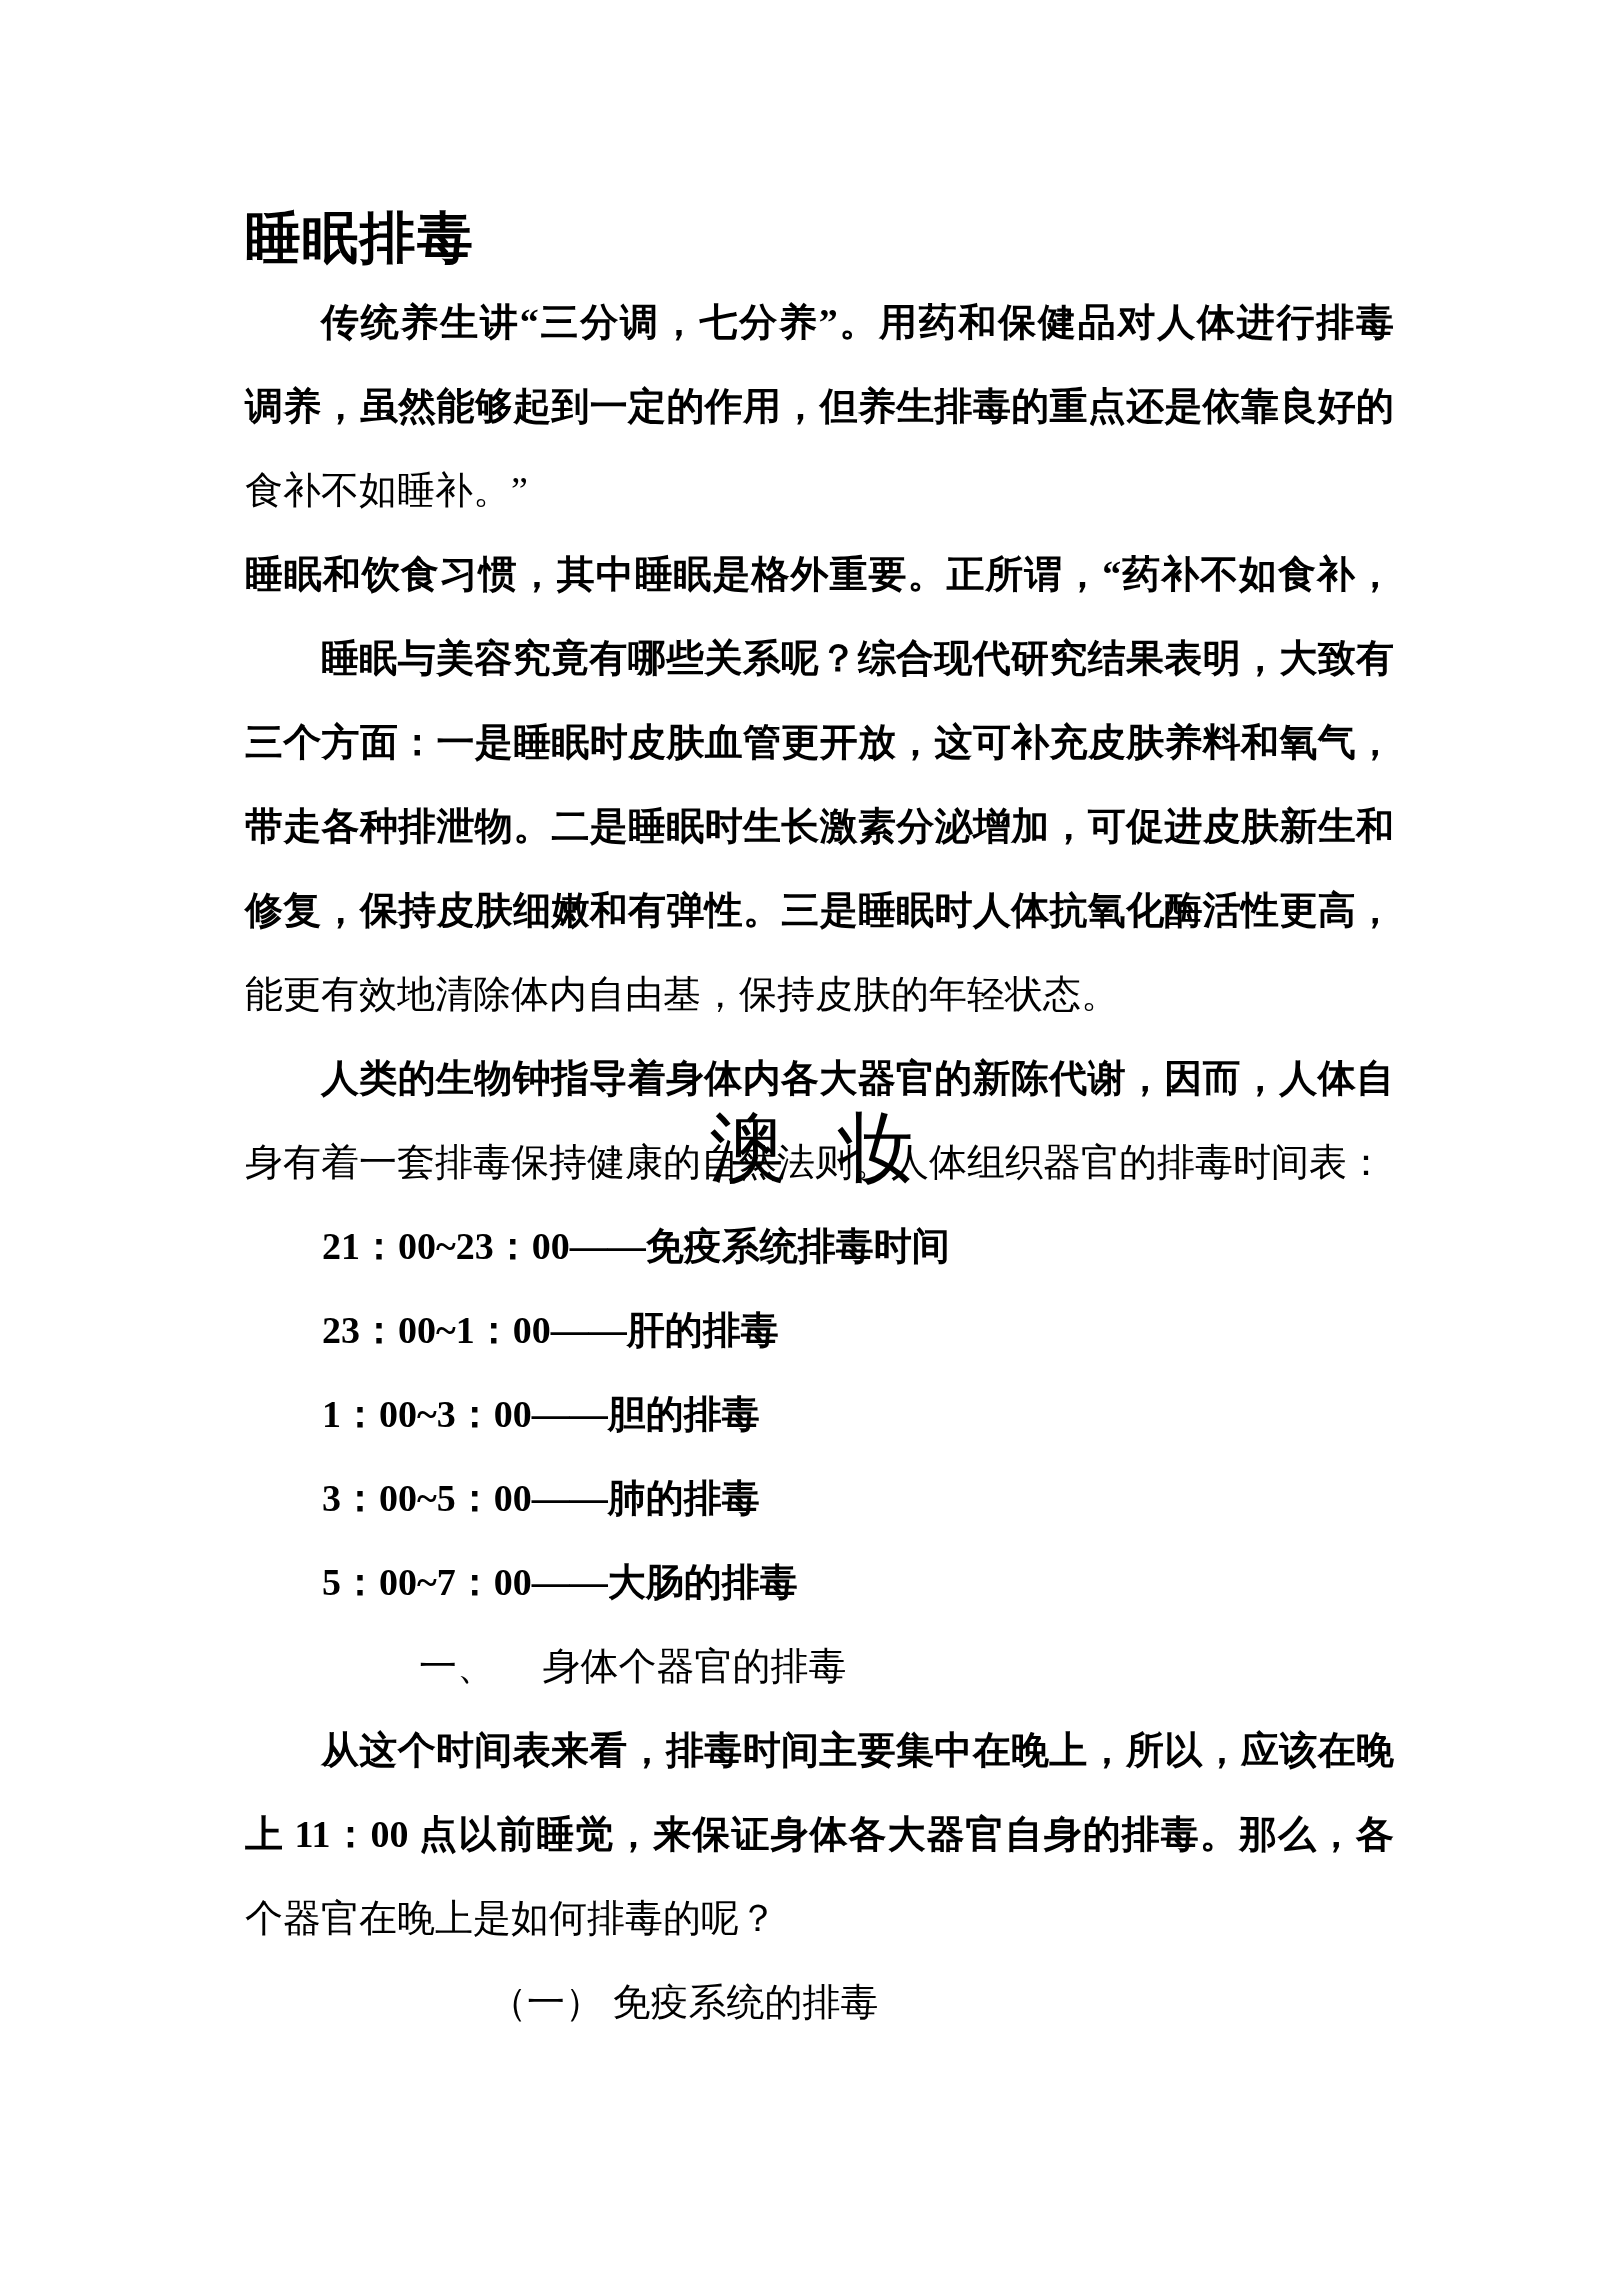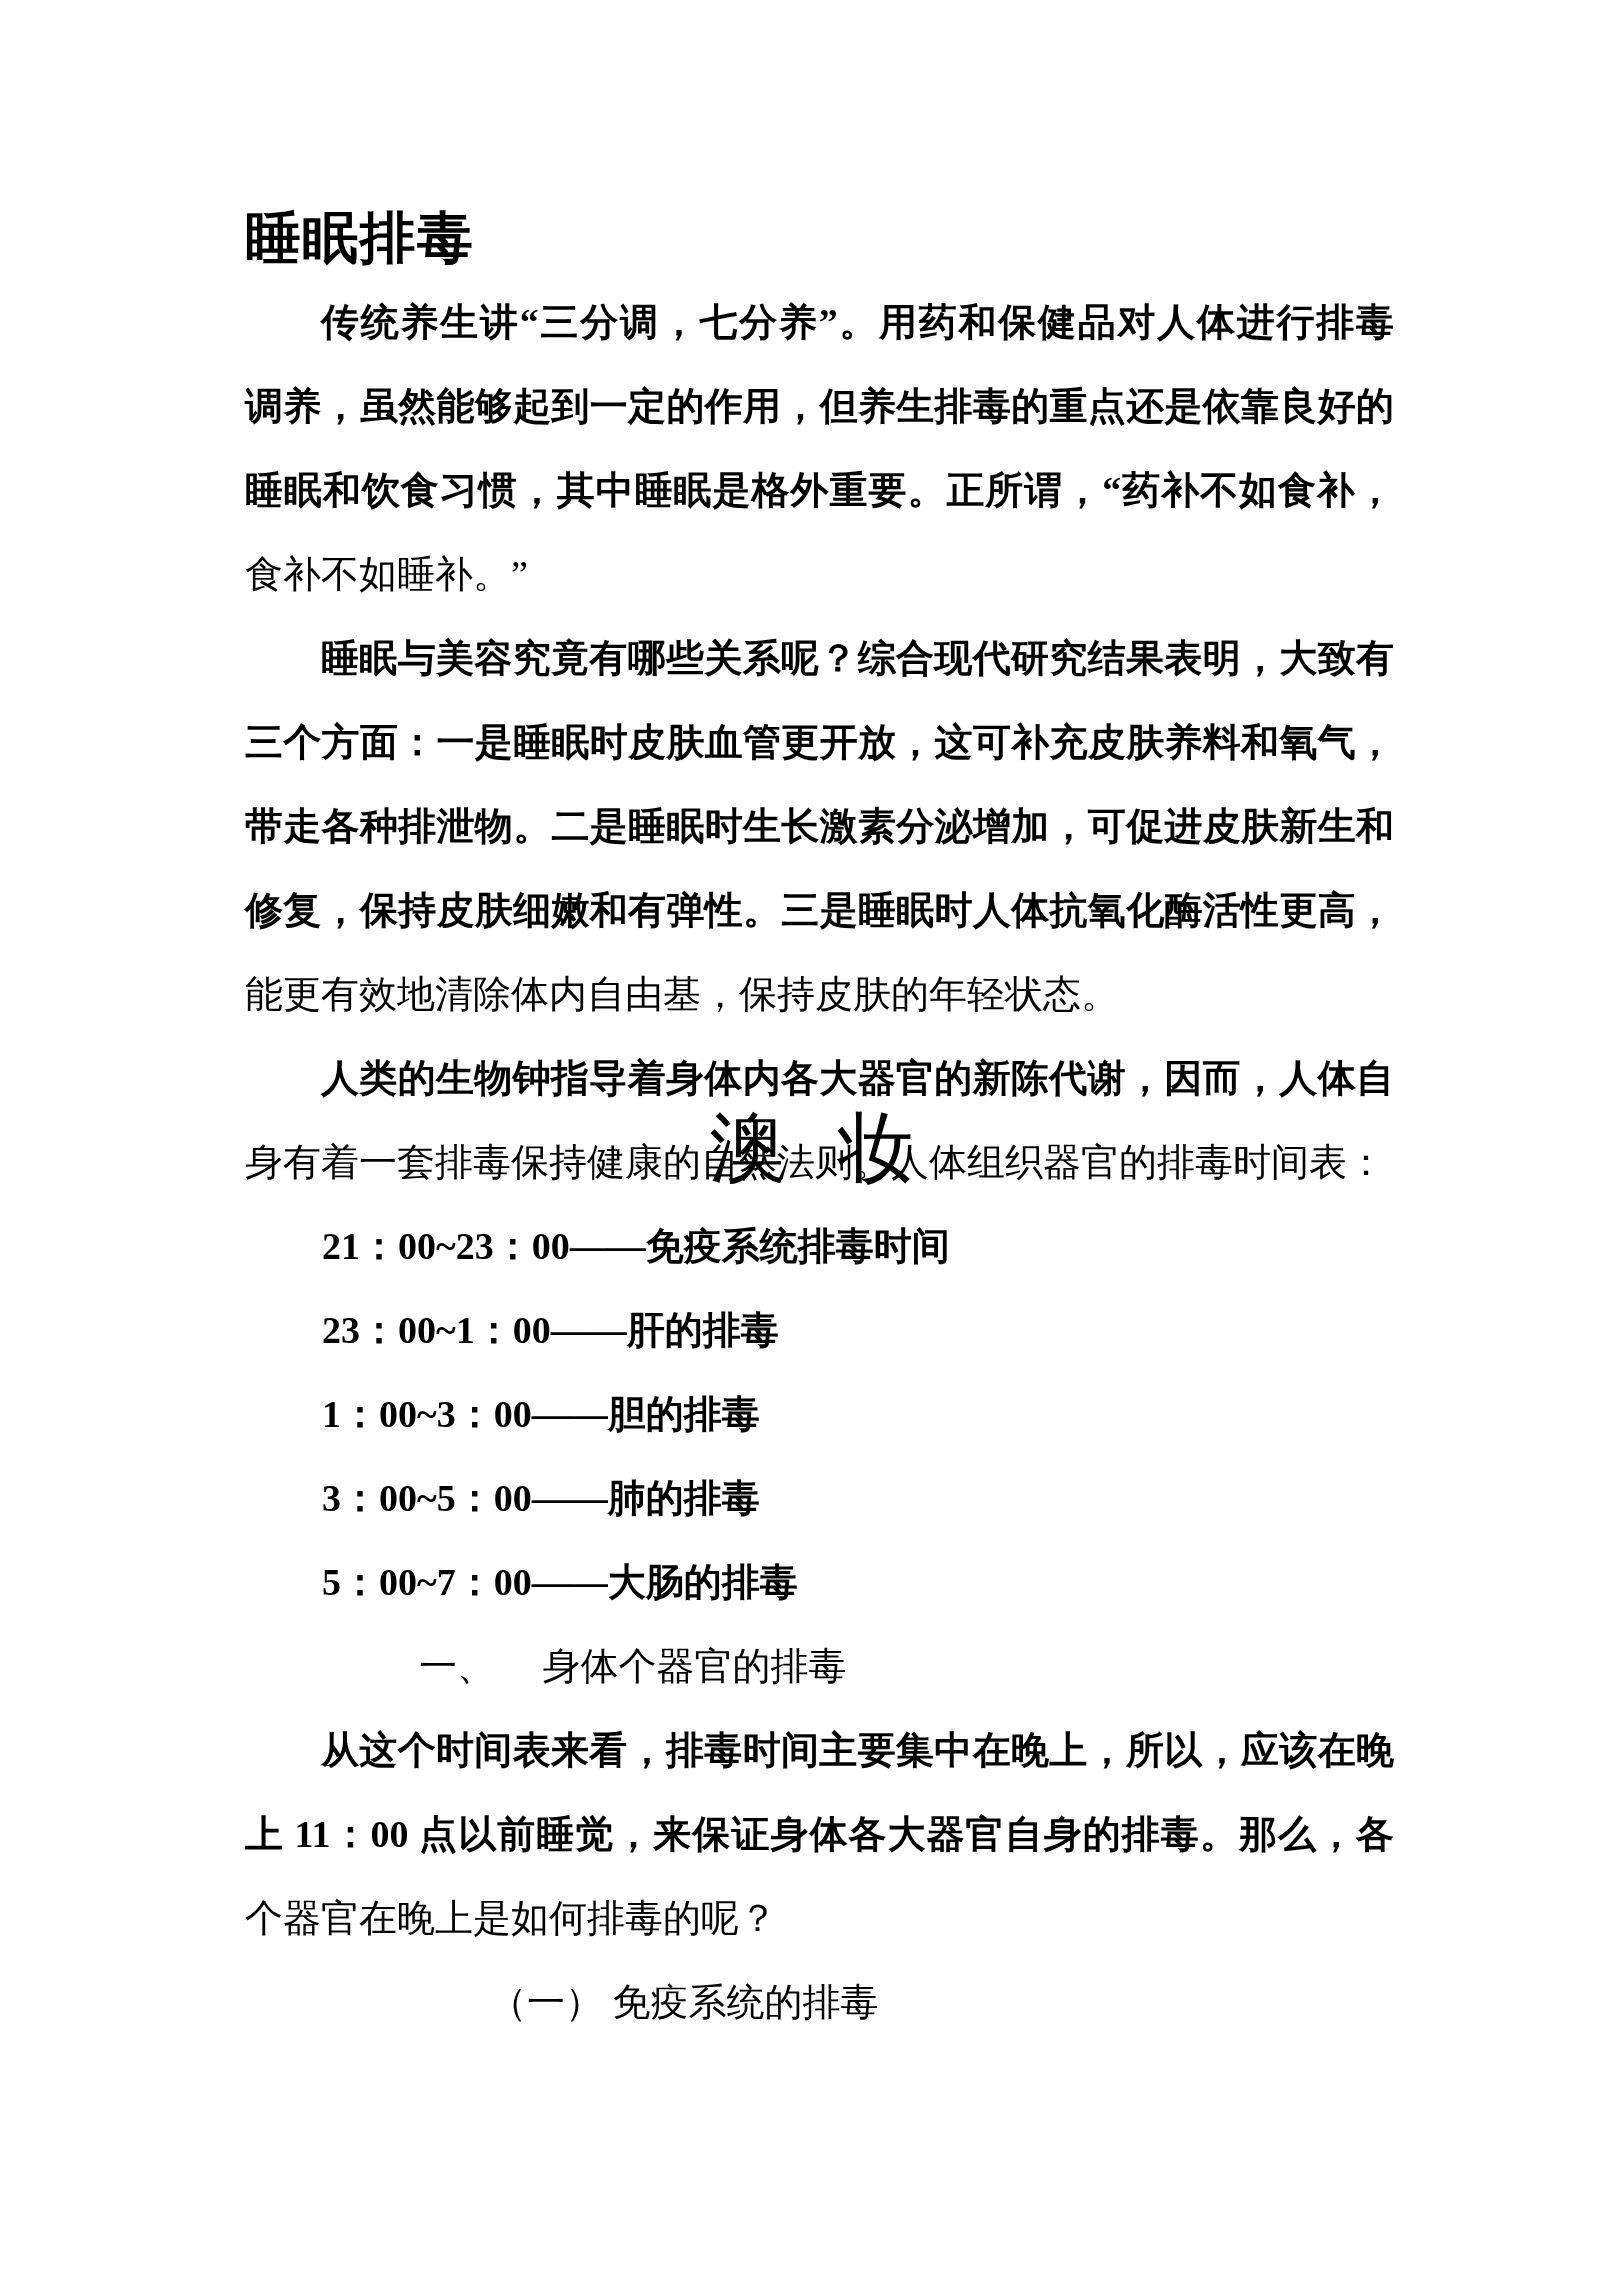--- a/index.html
+++ b/index.html
@@ -41,22 +41,22 @@
 <body>
 
 <div class="page">
   <div class="watermark">澳 妆</div>
   <div class="content">
     <div class="doc-title">睡眠排毒</div>
     <div id="doc-body">
         <div class="para body">
           <div class="line first just">传统养生讲“三分调，七分养”。用药和保健品对人体进行排毒</div>
           <div class="line just">调养，虽然能够起到一定的作用，但养生排毒的重点还是依靠良好的</div>
+          <div class="line">食补不如睡补。”</div>
           <div class="line just">睡眠和饮食习惯，其中睡眠是格外重要。正所谓，“药补不如食补，</div>
-          <div class="line">食补不如睡补。”</div>
         </div>
         <div class="para body">
           <div class="line first just">睡眠与美容究竟有哪些关系呢？综合现代研究结果表明，大致有</div>
           <div class="line just">三个方面：一是睡眠时皮肤血管更开放，这可补充皮肤养料和氧气，</div>
           <div class="line just">带走各种排泄物。二是睡眠时生长激素分泌增加，可促进皮肤新生和</div>
           <div class="line just">修复，保持皮肤细嫩和有弹性。三是睡眠时人体抗氧化酶活性更高，</div>
           <div class="line">能更有效地清除体内自由基，保持皮肤的年轻状态。</div>
         </div>
         <div class="para body">
           <div class="line first just">人类的生物钟指导着身体内各大器官的新陈代谢，因而，人体自</div>

